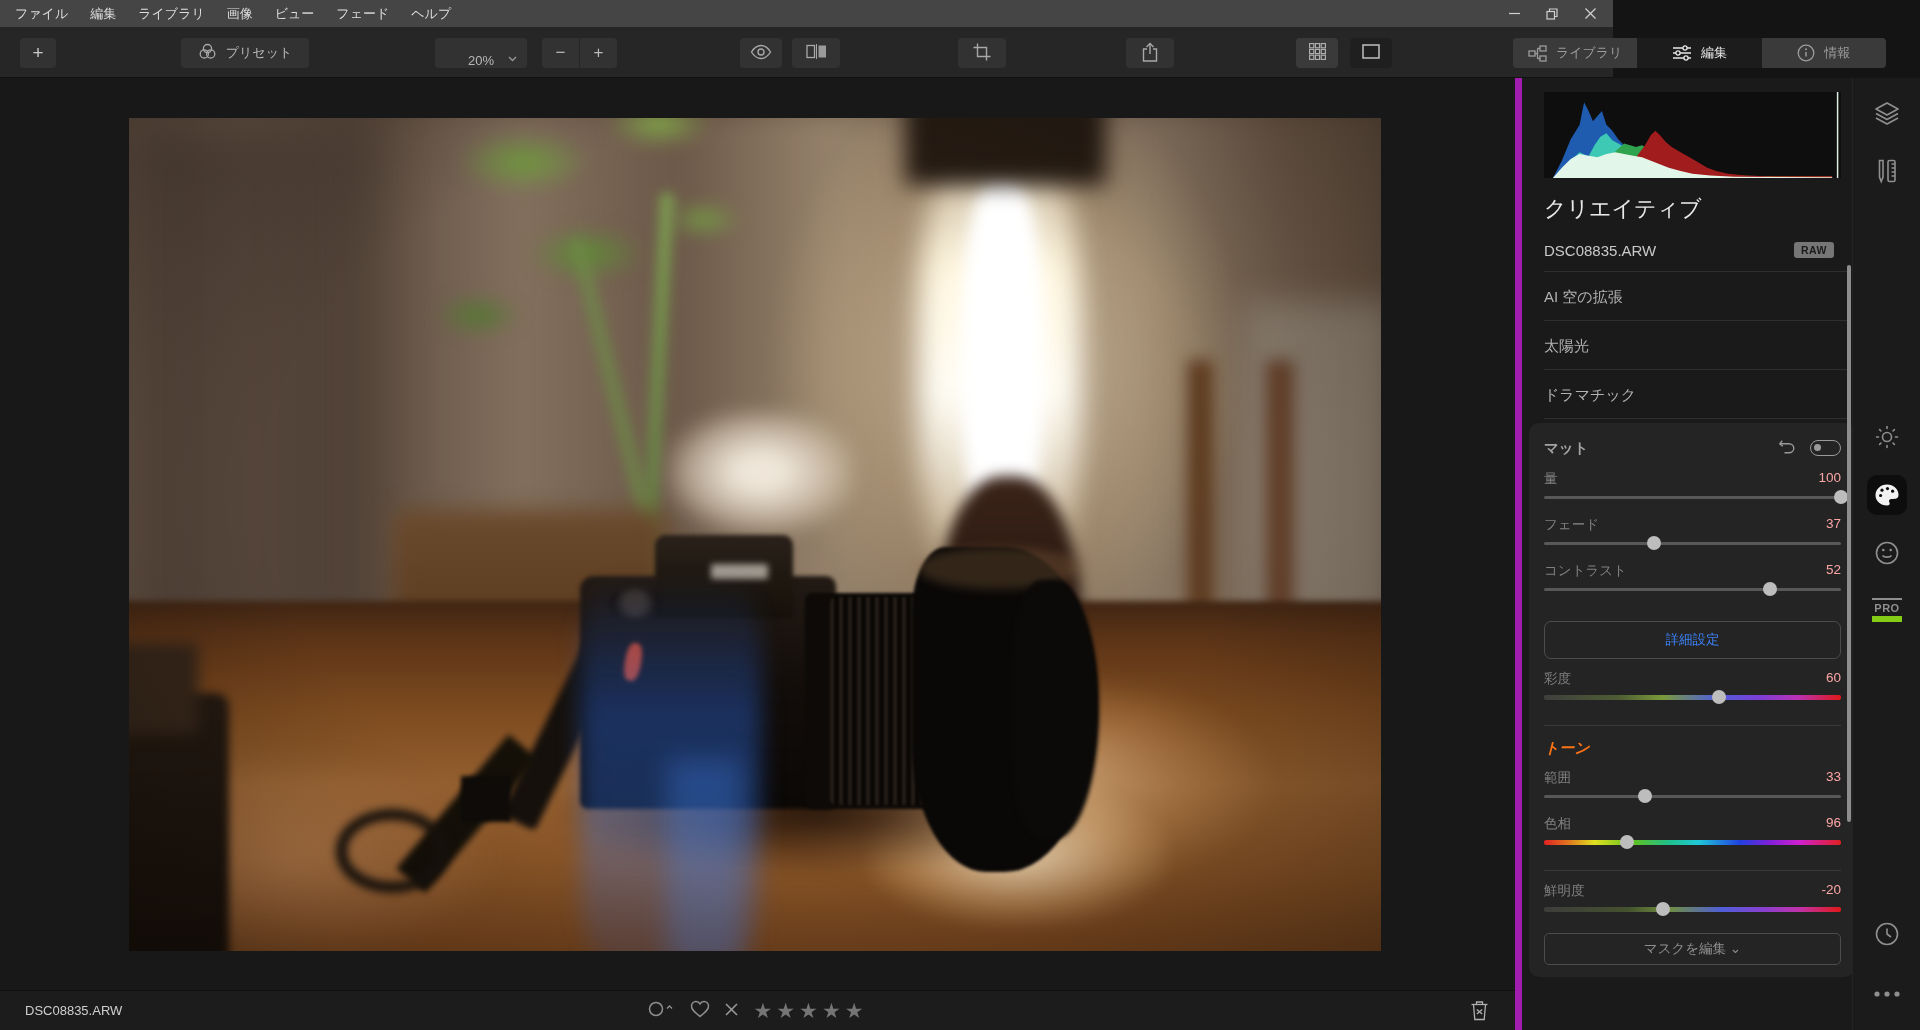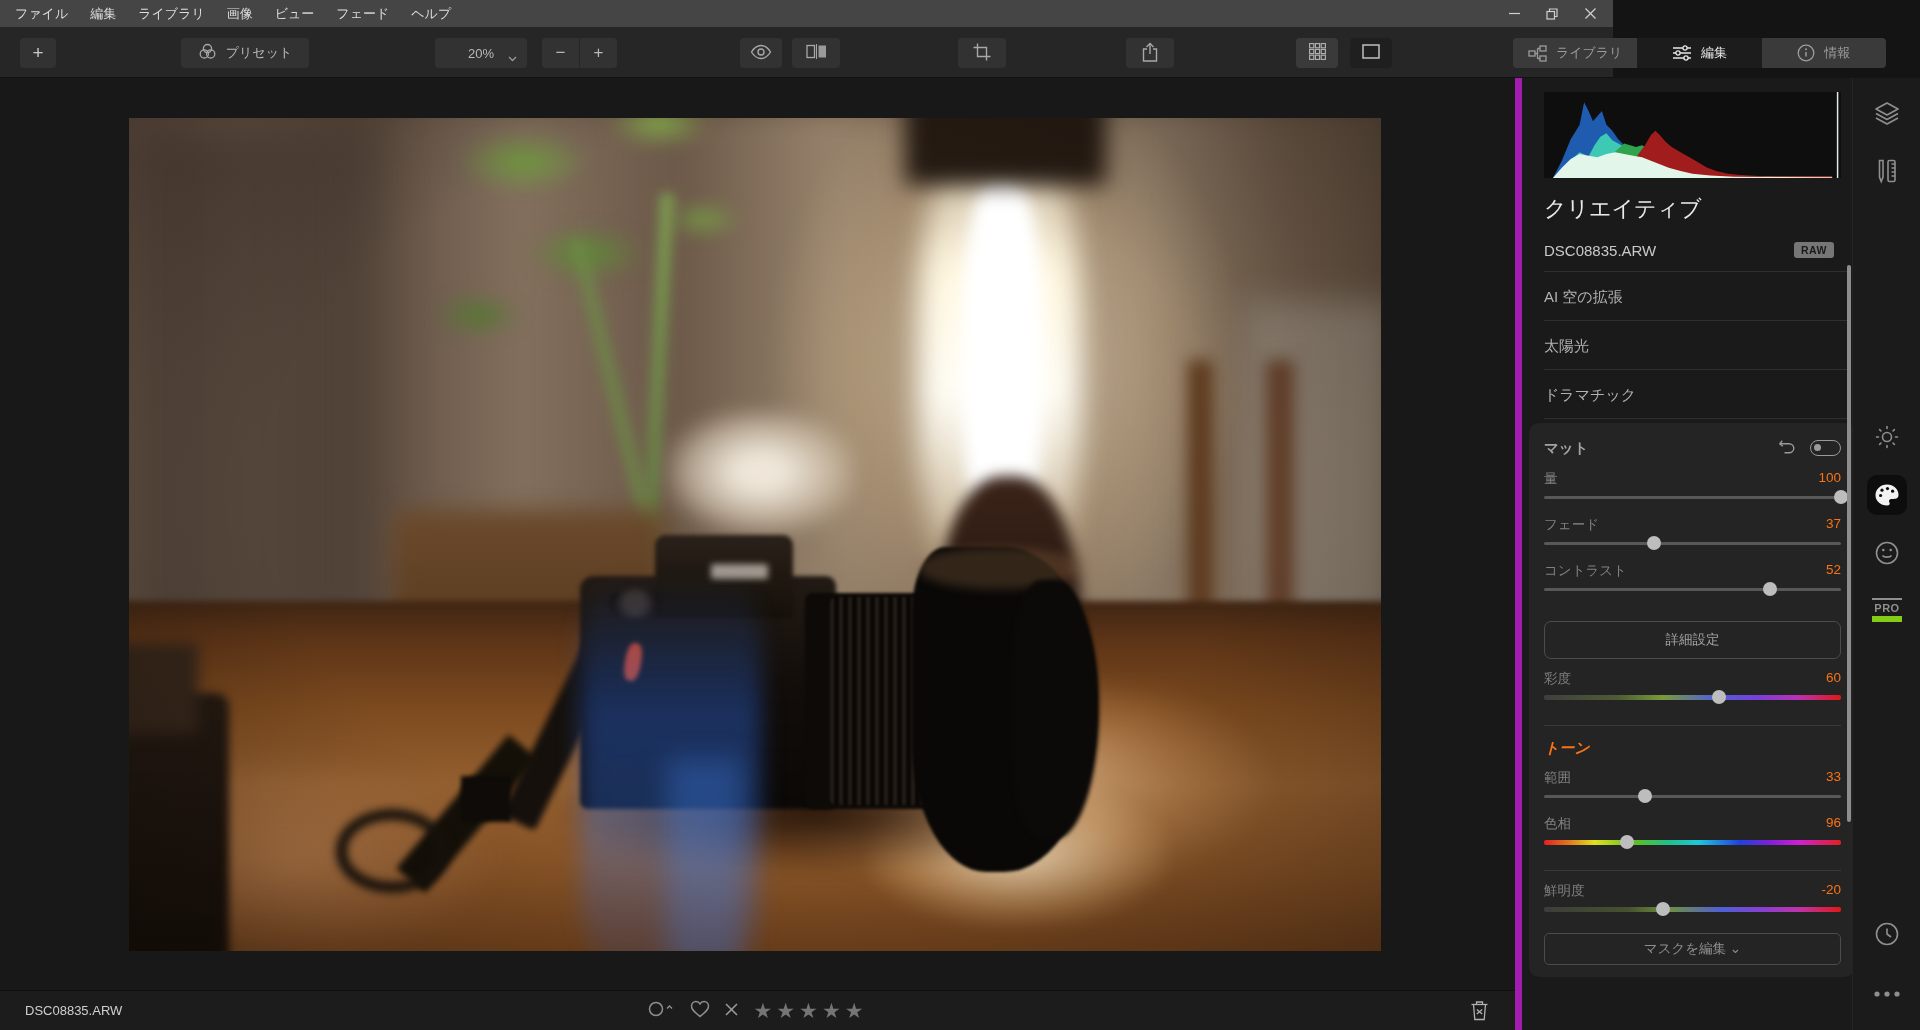--- a/index.html
+++ b/index.html
@@ -15,21 +15,21 @@
   .win-controls { margin-left:auto; display:flex; align-items:center; gap:24px; padding-right:16px; }
   .win-btn { display:flex; align-items:center; justify-content:center; width:14px; height:14px; }
 
   
   .toolbar { position:absolute; top:27px; left:0; right:0; height:51px; background:#262626;
     border-bottom:1px solid #121212; z-index:4; }
   .tbtn { position:absolute; top:11px; height:30px; background:#323232; border-radius:4px;
     color:#b9b9b9; display:flex; align-items:center; justify-content:center; font-size:13px; cursor:pointer; }
   #btn-add { left:20px; width:36px; font-size:19px; color:#c7c7c7; font-weight:300; }
   #btn-presets { left:181px; width:128px; gap:9px; }
-  #zoom-dd { left:435px; width:92px; }
+  #zoom-dd { left:435px; width:92px;align-items:flex-end; }
   #zoom-dd .caret { position:absolute; right:10px; top:12px; }
   .zoom-grp { position:absolute; top:11px; left:542px; width:75px; height:30px; display:flex;
     background:#323232; border-radius:4px; overflow:hidden; }
   .zoom-grp > div { flex:1; display:flex; align-items:center; justify-content:center;
     color:#b9b9b9; font-size:17px; cursor:pointer; }
   .zoom-grp > div:first-child { border-right:1px solid #262626; }
   #btn-eye { left:740px; width:42px; } #btn-compare { left:792px; width:48px; }
   #btn-crop { left:958px; width:48px; } #btn-share { left:1126px; width:48px; }
   #btn-grid { left:1296px; width:42px; background:#3a3a3a; }
   #btn-single { left:1350px; width:42px; background:#1f1f1f; }
@@ -71,31 +71,31 @@
     padding:14px 14px 12px 15px; }
   .card-header { display:flex; align-items:center; height:22px; }
   .card-title { color:#a3a3a3; font-size:14.5px; font-weight:bold; }
   .card-header .sp { margin-left:auto; }
   .toggle { width:31px; height:16px; border:1.5px solid #9a9a9a; border-radius:9px;
     position:relative; margin-left:14px; cursor:pointer; }
   .toggle::before { content:""; position:absolute; left:3px; top:3px; width:7px; height:7px;
     border-radius:50%; background:#9a9a9a; }
   .srow { margin-top:11px; }
   .srow-top { display:flex; justify-content:space-between; font-size:13.5px; height:18px; }
-  .slabel { color:#808080; } .sval { color:#f97316;margin-left:26px; }
+  .slabel { color:#808080; } .sval { color:#fca5a5;margin-left:26px; }
   .strack { position:relative; height:16px; margin-top:1px; cursor:pointer; }
   .track-line { position:absolute; left:0; right:0; top:7px; height:3px; background:#585858; border-radius:2px; }
   .track-line.g { top:6px; height:5px; }
   .track-saturation { background:linear-gradient(90deg,#3f3f3d 0%,#4d5c33 25%,#7a9a3a 40%,#4f5fd8 58%,#7a3fd8 72%,#b832b8 85%,#e01818 100%); }
   .track-hue { background:linear-gradient(90deg,#e02020 0%,#e08020 9%,#e0e020 17%,#60c020 30%,#20c08a 42%,#20c8d8 52%,#2040e0 66%,#8020d8 76%,#d020d0 86%,#e02020 100%); }
   .track-clarity { background:linear-gradient(90deg,#3d3d3b 0%,#49582fdd 28%,#6f8f3e 42%,#4f5fd8 60%,#8a3fd0 74%,#c032a8 86%,#e01818 100%); }
   .sknob { position:absolute; top:1px; width:14px; height:14px; border-radius:50%;
     background:#bdbdbd; transform:translateX(-50%); }
   .advanced-btn { margin-top:24px; width:100%; height:38px; border:1px solid #4b4b4b;
-    border-radius:7px; background:transparent; color:#a3a3a3; font-size:13.5px;
+    border-radius:7px; background:transparent; color:#3b82f6; font-size:13.5px;
     font-family:inherit; cursor:pointer; }
   .tone-sep { border:0; border-top:1px solid #3a3a3a; margin-top:20px; }
   .tone-title { margin-top:13px; font-size:15px; color:#f97316; font-weight:bold;font-style:italic; }
   .mask-btn { margin-top:16px; width:100%; height:32px; border:1px solid #4b4b4b;
     border-radius:5px; background:transparent; color:#8f8f8f; font-size:13.5px;
     font-family:inherit; cursor:pointer; }
 
   
   .rail { position:absolute; left:1852px; top:0; width:68px; height:952px; background:#1b1b1b;
     border-left:1px solid #232323; }

